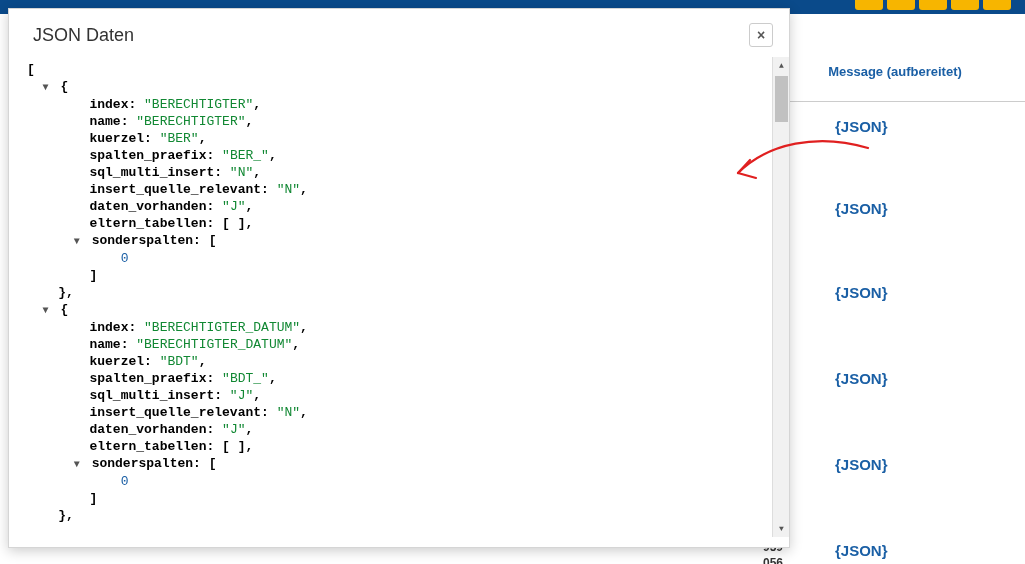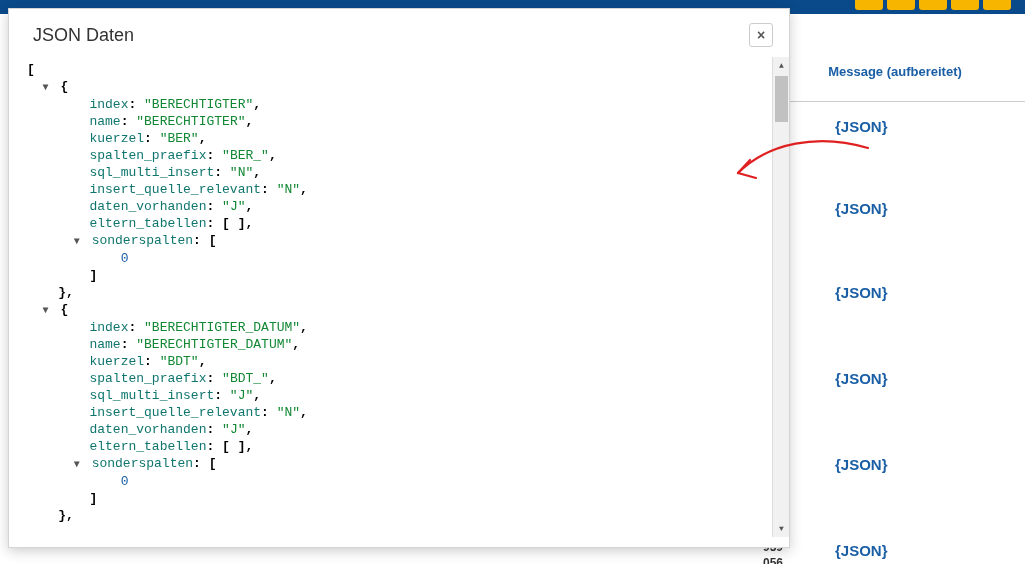--- a/index.html
+++ b/index.html
@@ -126,21 +126,21 @@
     }
     .json-line { white-space: pre; }
     .toggler {
       display: inline-block;
       width: 10px;
       cursor: pointer;
       color: #555;
       font-size: 10px;
       user-select: none;
     }
-    .k-key { color: #0f766e; font-weight: 400; }
+    .k-key { color: #000000; font-weight: 700; }
     .k-str { color: #118833; }
     .k-punc { color: #000; font-weight: 600; }
     .k-num { color: #1a5fa5; }
 
     
     .scrollbar-track {
       position: absolute;
       right: 0;
       top: 0;
       width: 17px;

